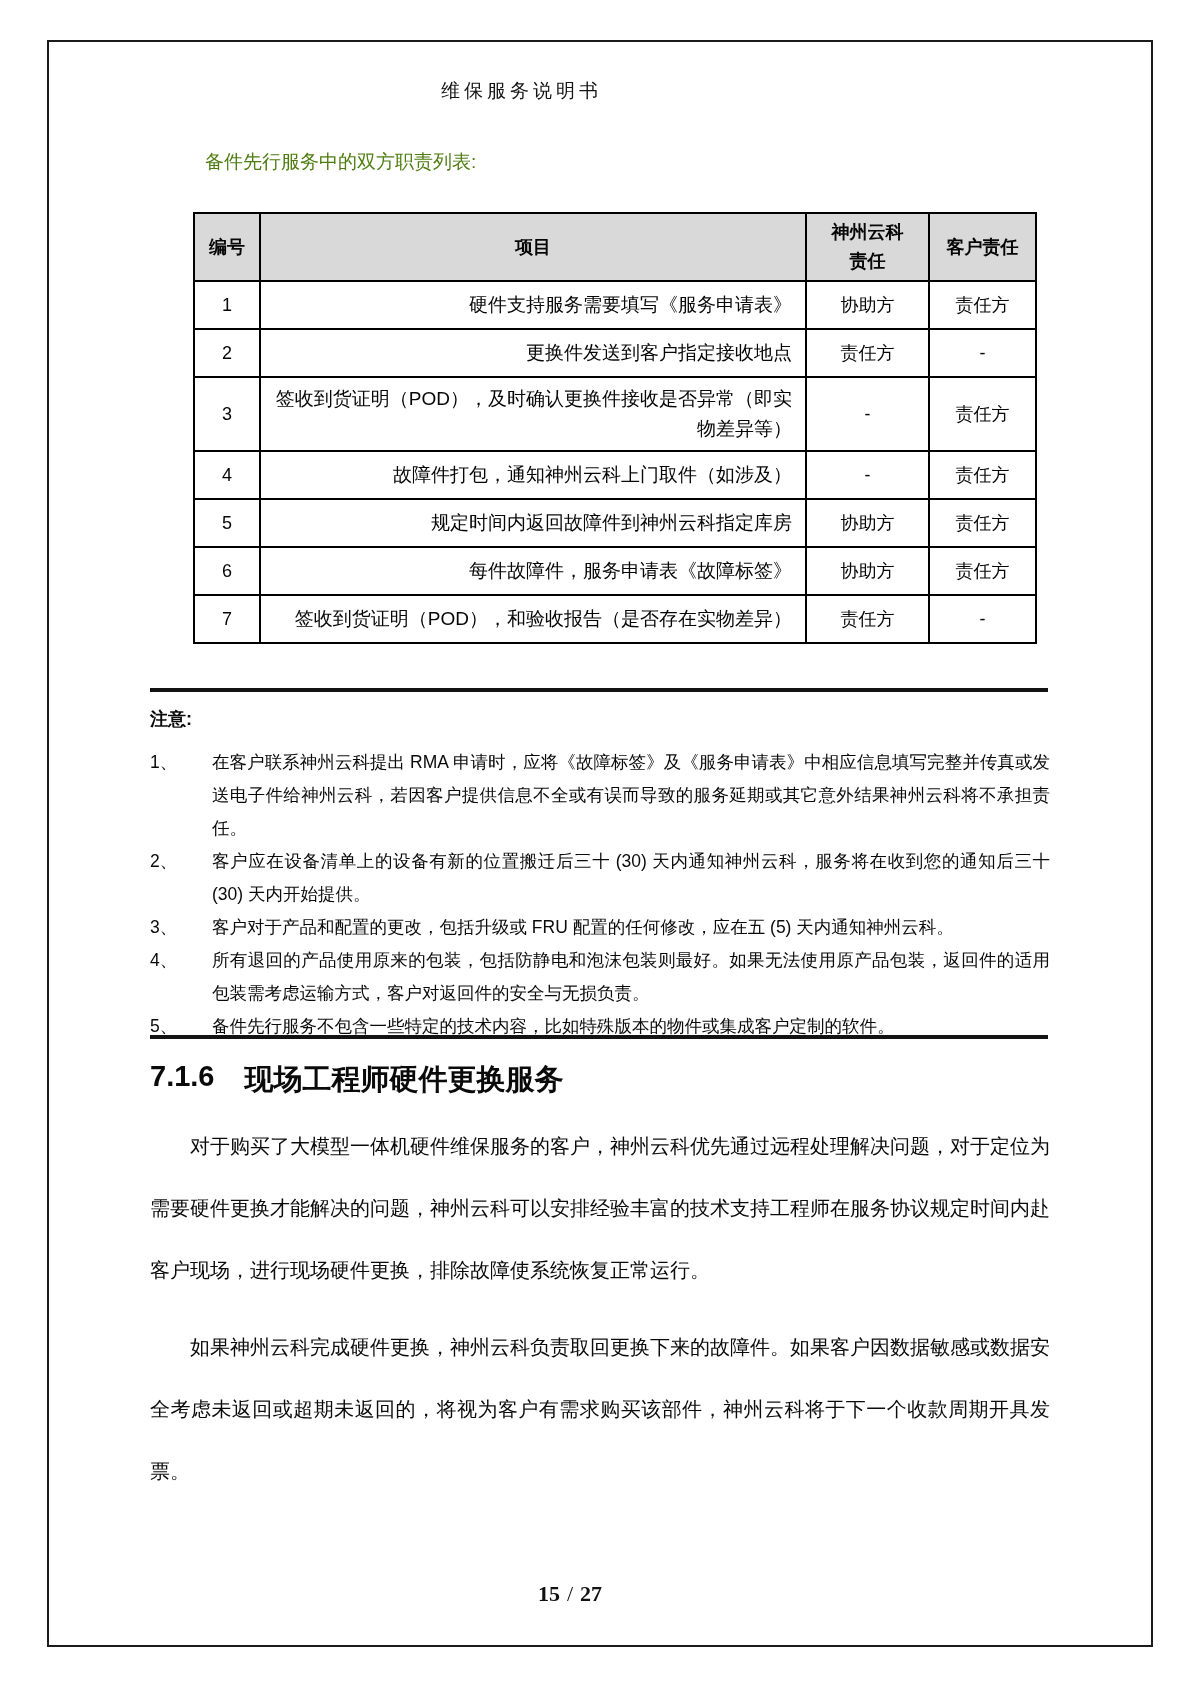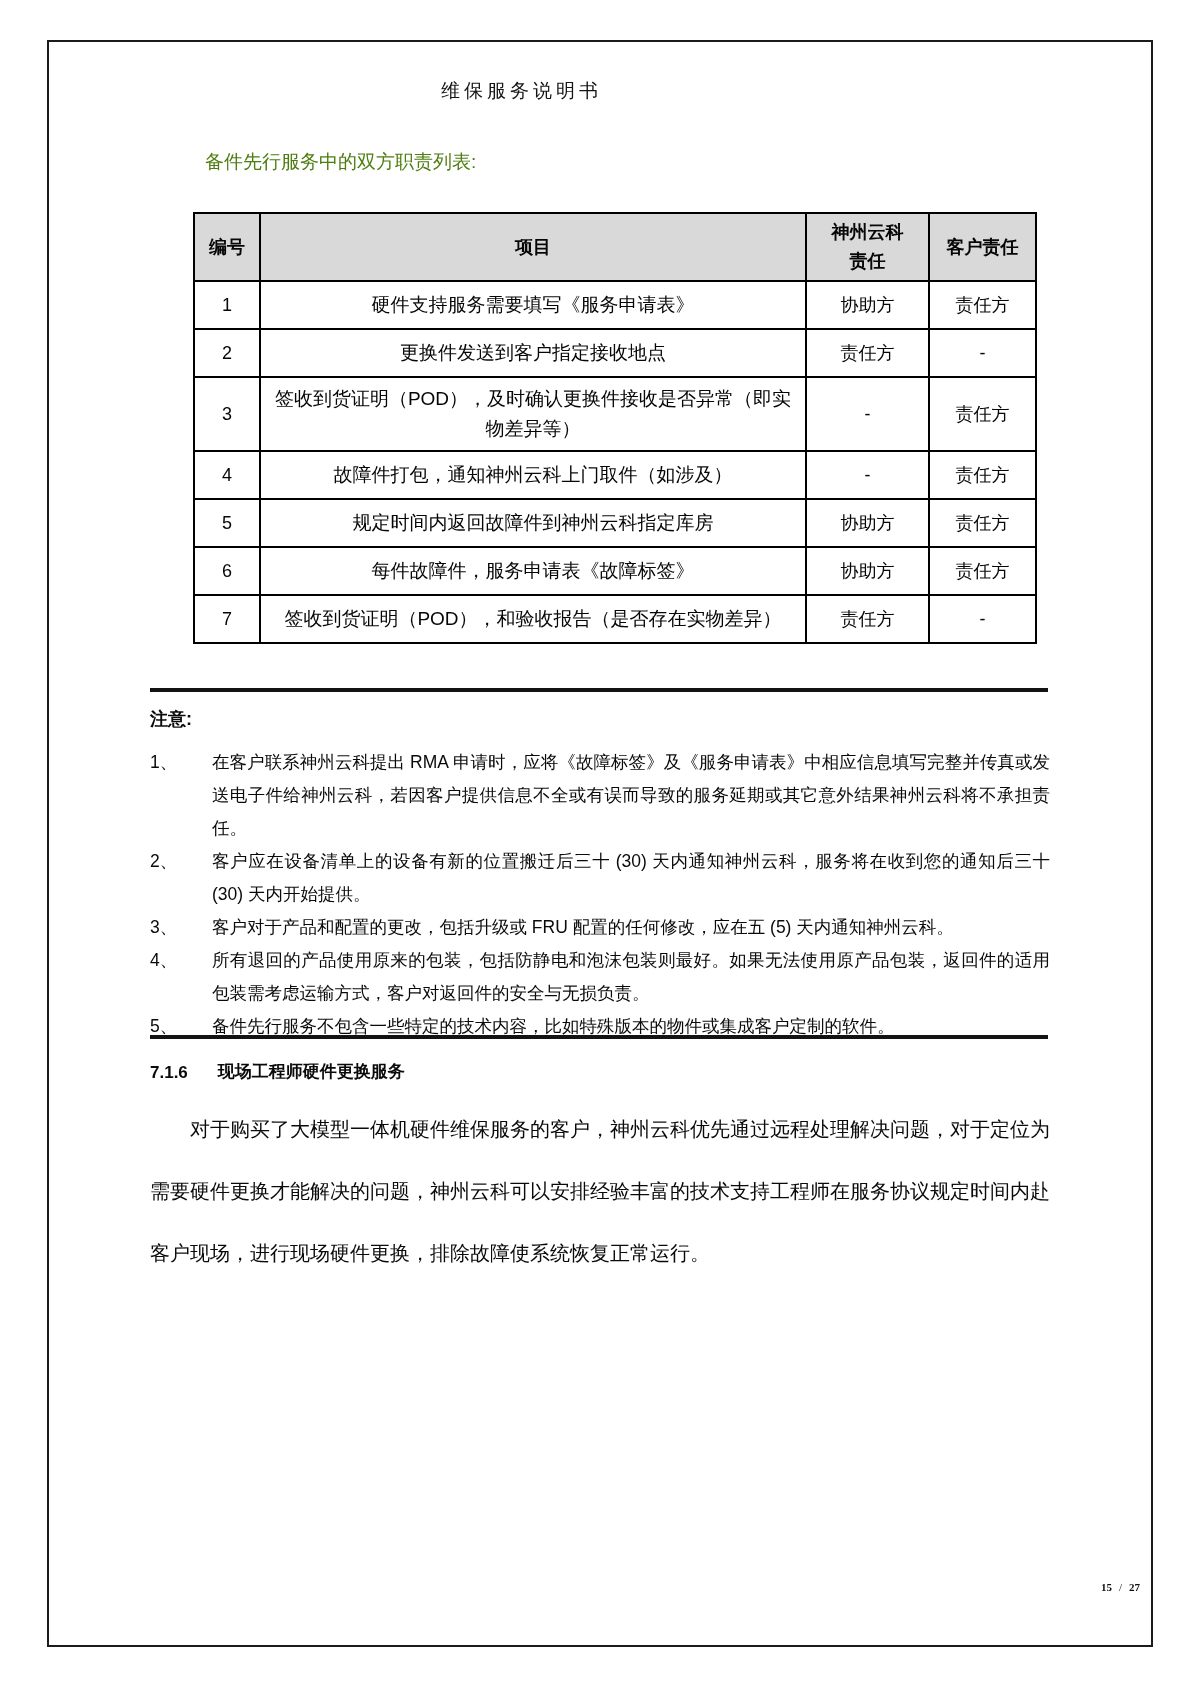--- a/index.html
+++ b/index.html
@@ -33,47 +33,47 @@
   .resp-table col.c-cust   { width:107px; }
   .resp-table th, .resp-table td { border:2px solid #000; }
   .resp-table th {
     background:#d9d9d9; font-weight:bold; height:68px;
     text-align:center; vertical-align:middle; line-height:29px;
     font-size:18px;
   }
   .resp-table th.prewrap { white-space:pre-line; }
   .resp-table td { height:48px; vertical-align:middle; background:#fff; }
   .resp-table td.no, .resp-table td.vendor, .resp-table td.customer { text-align:center; }
-  .resp-table td.item { text-align:center; padding:6px 13px; font-size:19px; line-height:30px; }
+  .resp-table td.item { text-align:right; padding:6px 13px; font-size:19px; line-height:30px; }
   .rule {
     position:absolute; left:150px; width:898px; height:4px; background:#131313;
   }
   .rule-1 { top:688px; }
   .rule-2 { top:1035px; }
   .notes-block {
     position:absolute; left:150px; top:703px; width:900px;
     font-size:17.5px; line-height:33px; color:#0a0a0a;
   }
   .notes-title { font-weight:bold; font-size:18px; margin-bottom:10px; }
   .note-item { display:flex; }
   .note-num { flex:none; width:62px; }
   .note-text { flex:1; text-align:justify; }
   .section-block { position:absolute; left:150px; top:1060px; width:900px; }
   .section-heading {
-    display:flex; align-items:flex-end; gap:30px;
-    font-size:17px; font-weight:bold; color:#0a0a0a;
+    display:flex; align-items:flex-start; gap:30px;
+    font-size:29px; font-weight:bold; color:#0a0a0a;
   }
   .section-body p {
     font-size:20px; line-height:62px; text-indent:2em;
     text-align:justify; margin-top:15px; color:#0a0a0a;
   }
   .page-footer {
-    position:absolute; left:0; top:1581px; width:1140px; text-align:right;
+    position:absolute; left:0; top:1581px; width:1140px; text-align:center;
     font-family:"Liberation Serif","DejaVu Serif",serif;
-    font-size:11px; color:#111;
+    font-size:22px; color:#111;
   }
   .page-footer .num { font-weight:bold; }
   .page-footer .sep { padding:0 7px; font-weight:normal; }
 </style>
 </head>
 <body>
 
 <div class="page-frame"></div>
 
 <div class="doc-header">维保服务说明书</div>
@@ -172,18 +172,19 @@
 
 <div class="rule rule-2"></div>
 
 <div class="section-block">
   <div class="section-heading">
     <span>7.1.6</span>
     <span>现场工程师硬件更换服务</span>
   </div>
   <div class="section-body" id="section-body">
       <p>对于购买了大模型一体机硬件维保服务的客户，神州云科优先通过远程处理解决问题，对于定位为需要硬件更换才能解决的问题，神州云科可以安排经验丰富的技术支持工程师在服务协议规定时间内赴客户现场，进行现场硬件更换，排除故障使系统恢复正常运行。</p>
+      <p>如果神州云科完成硬件更换，神州云科负责取回更换下来的故障件。如果客户因数据敏感或数据安全考虑未返回或超期未返回的，将视为客户有需求购买该部件，神州云科将于下一个收款周期开具发票。</p>
     </div>
 </div>
 
 <div class="page-footer">
   <span class="num">15</span><span class="sep">/</span><span class="num">27</span>
 </div>
 
 </body></html>

